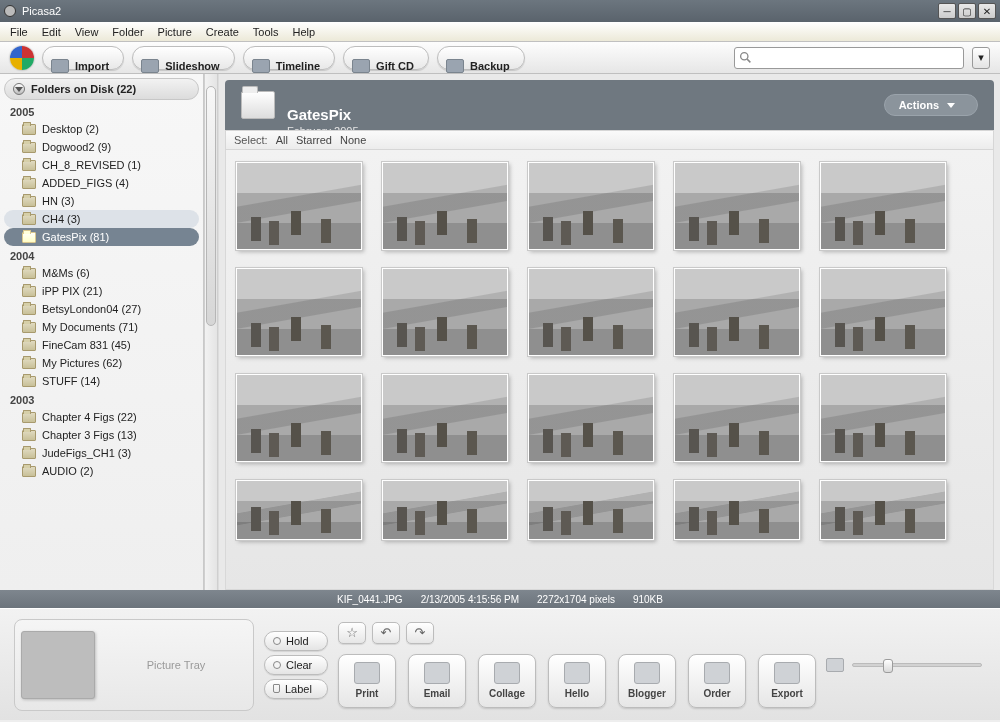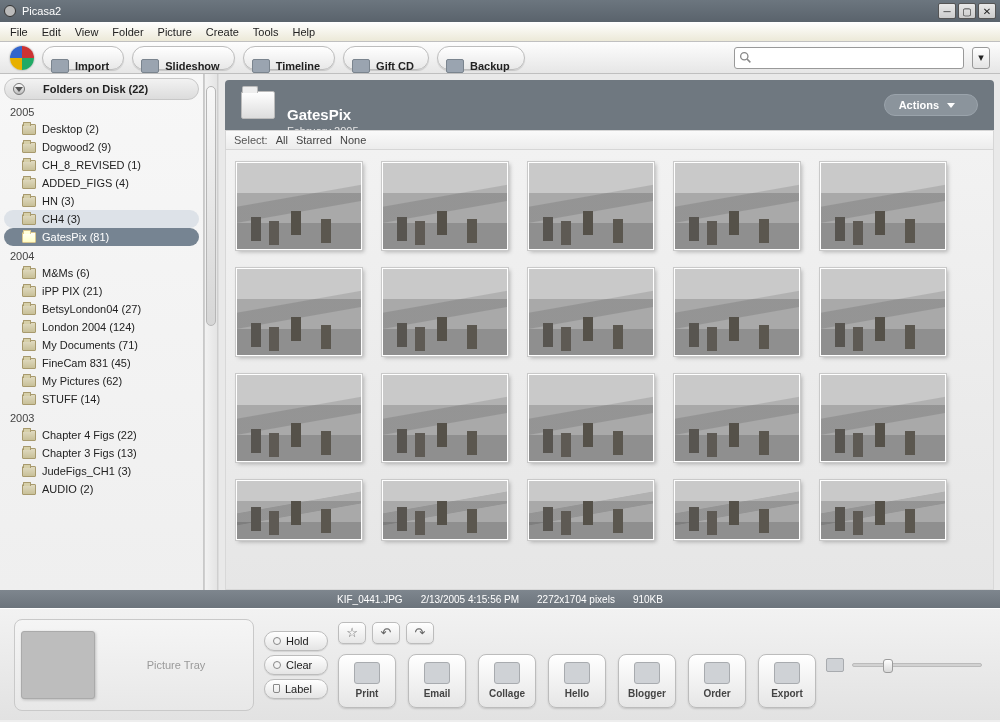--- a/index.html
+++ b/index.html
@@ -26,24 +26,24 @@
   .searchbox svg { width:13px; height:13px; opacity:.7; }
   .searchbox input { flex:1; border:none; outline:none; height:18px; font-size:11px; }
   .sdrop { width:18px; height:22px; background:linear-gradient(#fff,#e3e3e3); border:1px solid #999; border-radius:3px; display:flex; align-items:center; justify-content:center; cursor:pointer; }
 
   
   .main { display:flex; height:516px; background:#e9e9e9; }
 
   
   .sidebar-wrap { width:218px; display:flex; }
   .sidebar { flex:1; background:linear-gradient(#f7f7f7,#efefef); border-right:1px solid #c9c9c9; overflow:hidden; }
-  .shead { height:22px; background:linear-gradient(#f2f2f2,#dcdcdc); border:1px solid #c7c7c7; border-radius:12px; margin:4px 4px 2px 4px; display:flex; align-items:center; padding:0 8px; gap:18px; font-weight:bold; cursor:pointer; }
+  .shead { height:22px; background:linear-gradient(#f2f2f2,#dcdcdc); border:1px solid #c7c7c7; border-radius:12px; margin:4px 4px 2px 4px; display:flex; align-items:center; padding:0 8px; gap:6px; font-weight:bold; cursor:pointer; }
   .disc { width:12px; height:12px; border-radius:50%; background:linear-gradient(#fff,#bbb); border:1px solid #777; display:flex; align-items:center; justify-content:center; }
   .disc::after { content:""; border-left:4px solid transparent; border-right:4px solid transparent; border-top:5px solid #555; }
-  .ylabel { padding:4px 10px 2px 10px; font-weight:normal; color:#444; font-size:11px; }
+  .ylabel { padding:4px 10px 2px 10px; font-weight:bold; color:#444; font-size:11px; }
   .frow { height:18px; display:flex; align-items:center; padding:0 6px 0 18px; gap:6px; cursor:pointer; border-radius:10px; margin:0 4px; }
   .frow.sel { background:#768492; }
   .frow.sel span { color:#fff; }
   .frow.sel .ficon { filter:brightness(1.3); }
   .frow.hilite { background:#dde2e8; }
   .ficon { width:14px; height:11px; background:linear-gradient(#e0dac0,#c8c098); border:1px solid #a89a6d; border-radius:1px; position:relative; }
   .ficon::before { content:""; position:absolute; top:-3px; left:0; width:6px; height:3px; background:#d6cfa8; border:1px solid #a89a6d; border-bottom:none; border-radius:1px 1px 0 0; }
   .sbscroll { width:14px; background:linear-gradient(90deg,#f2f2f2,#e4e4e4); border-left:1px solid #cfcfcf; border-right:1px solid #cfcfcf; position:relative; }
   .sbthumb { position:absolute; left:1px; right:1px; background:linear-gradient(#f7f7f7,#d6d6d6); border:1px solid #b6b6b6; border-radius:6px; }
 
@@ -202,24 +202,20 @@
           <div class="frow">
             <div class="ficon"></div>
             <span>iPP PIX (21)</span>
           </div>
           <div class="frow">
             <div class="ficon"></div>
             <span>BetsyLondon04 (27)</span>
           </div>
           <div class="frow">
             <div class="ficon"></div>
-            <span>London 2004 (124)</span>
-          </div>
-          <div class="frow">
-            <div class="ficon"></div>
             <span>My Documents (71)</span>
           </div>
           <div class="frow">
             <div class="ficon"></div>
             <span>FineCam 831 (45)</span>
           </div>
           <div class="frow">
             <div class="ficon"></div>
             <span>My Pictures (62)</span>
           </div>

